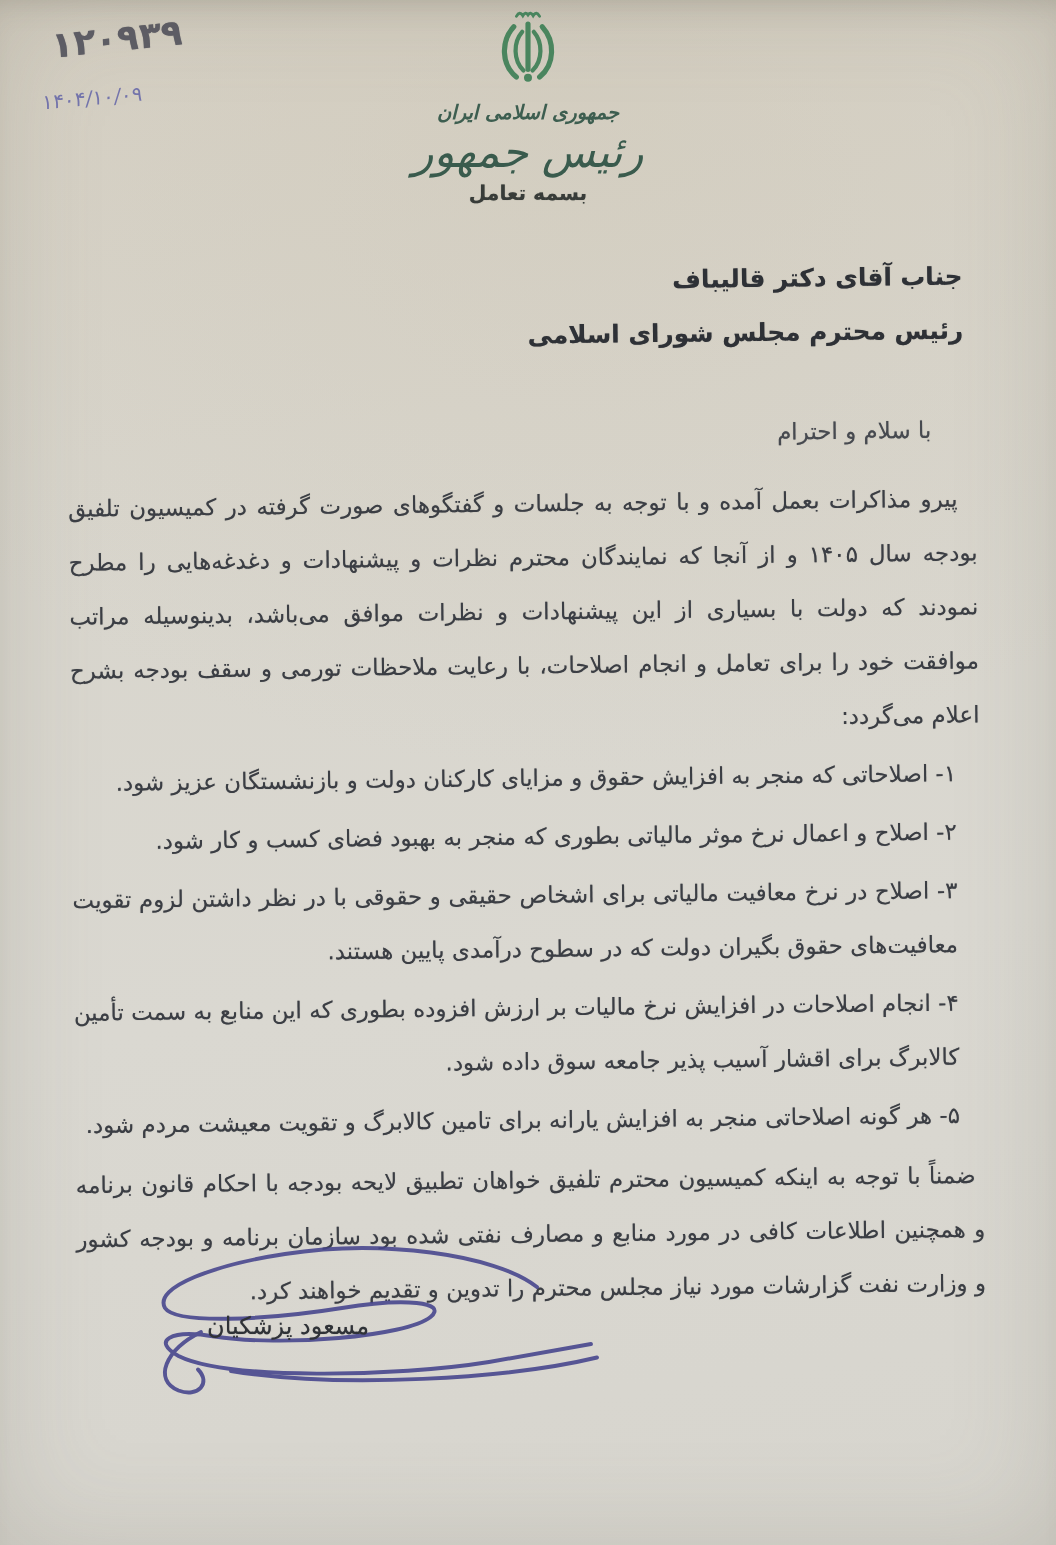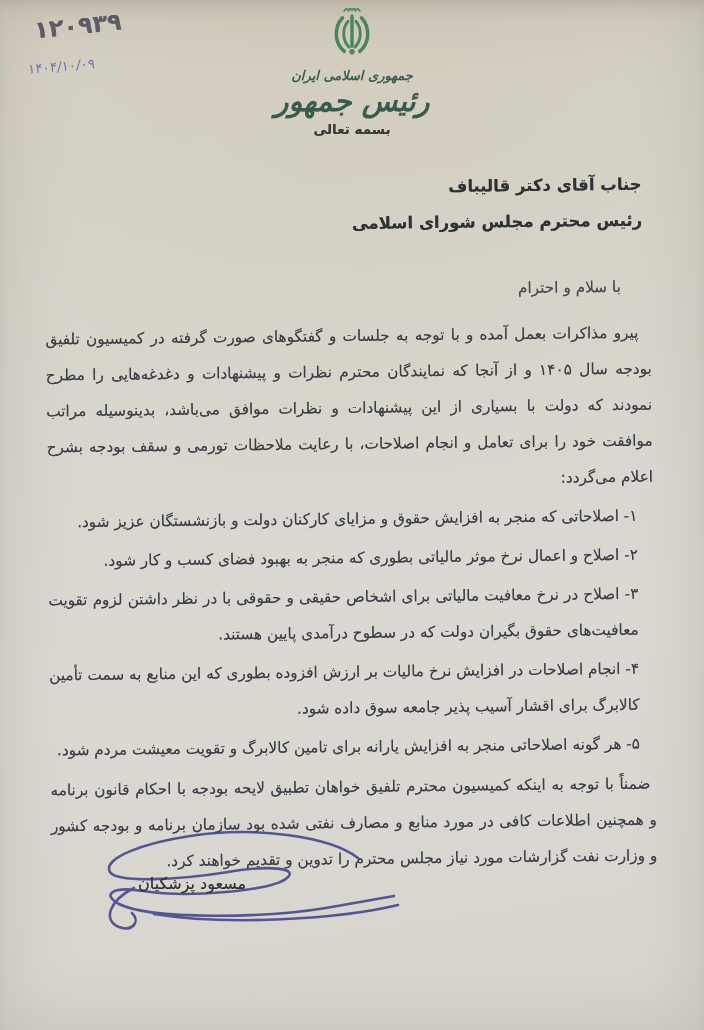--- a/index.html
+++ b/index.html
@@ -50,21 +50,21 @@
   }
   .emblem{display:block;opacity:.92;}
   .country-title{
     margin-top:2px;
     font-size:13px;font-style:italic;font-weight:600;
     color:var(--calligraphy-green,#2d5244);
     letter-spacing:1px;opacity:.9;
   }
   .office-title{
     margin-top:1px;
-    font-size:29px;font-style:italic;font-weight:700;
+    font-size:29px;font-style:italic;font-weight:400;
     color:var(--calligraphy-green,#2d5244);
     opacity:.92;
   }
   .invocation{
     margin-top:3px;
     font-size:13.5px;font-weight:700;color:#383c39;
     text-shadow:0 0 .5px rgba(50,55,50,.55);
   }
   
   .tilt{
@@ -108,21 +108,21 @@
         <path d="M19 16 C9 27 9 45 21 55" stroke-width="4"></path>
         <path d="M25.5 20 C18.5 28 18.5 42 26.5 50" stroke-width="3.3"></path>
         <path d="M30 14 L30 49" stroke-width="4"></path>
         <circle cx="30" cy="55.5" r="3.1" fill="#3f8057" stroke="none"></circle>
         <path d="M34.5 20 C41.5 28 41.5 42 33.5 50" stroke-width="3.3"></path>
         <path d="M41 16 C51 27 51 45 39 55" stroke-width="4"></path>
       </g>
     </svg>
     <div class="country-title" dir="rtl">جمهوری اسلامی ایران</div>
     <div class="office-title" dir="rtl">رئیس جمهور</div>
-    <div class="invocation" dir="rtl">بسمه تعالی</div>
+    <div class="invocation" dir="rtl">بسمه تعامل</div>
   </header>
 
   <div class="tilt">
     <main class="letter-content">
       <div class="recipient">
         <div>جناب آقای دکتر قالیباف</div>
         <div>رئیس محترم مجلس شورای اسلامی</div>
       </div>
 
       <div class="greeting">با سلام و احترام</div>

